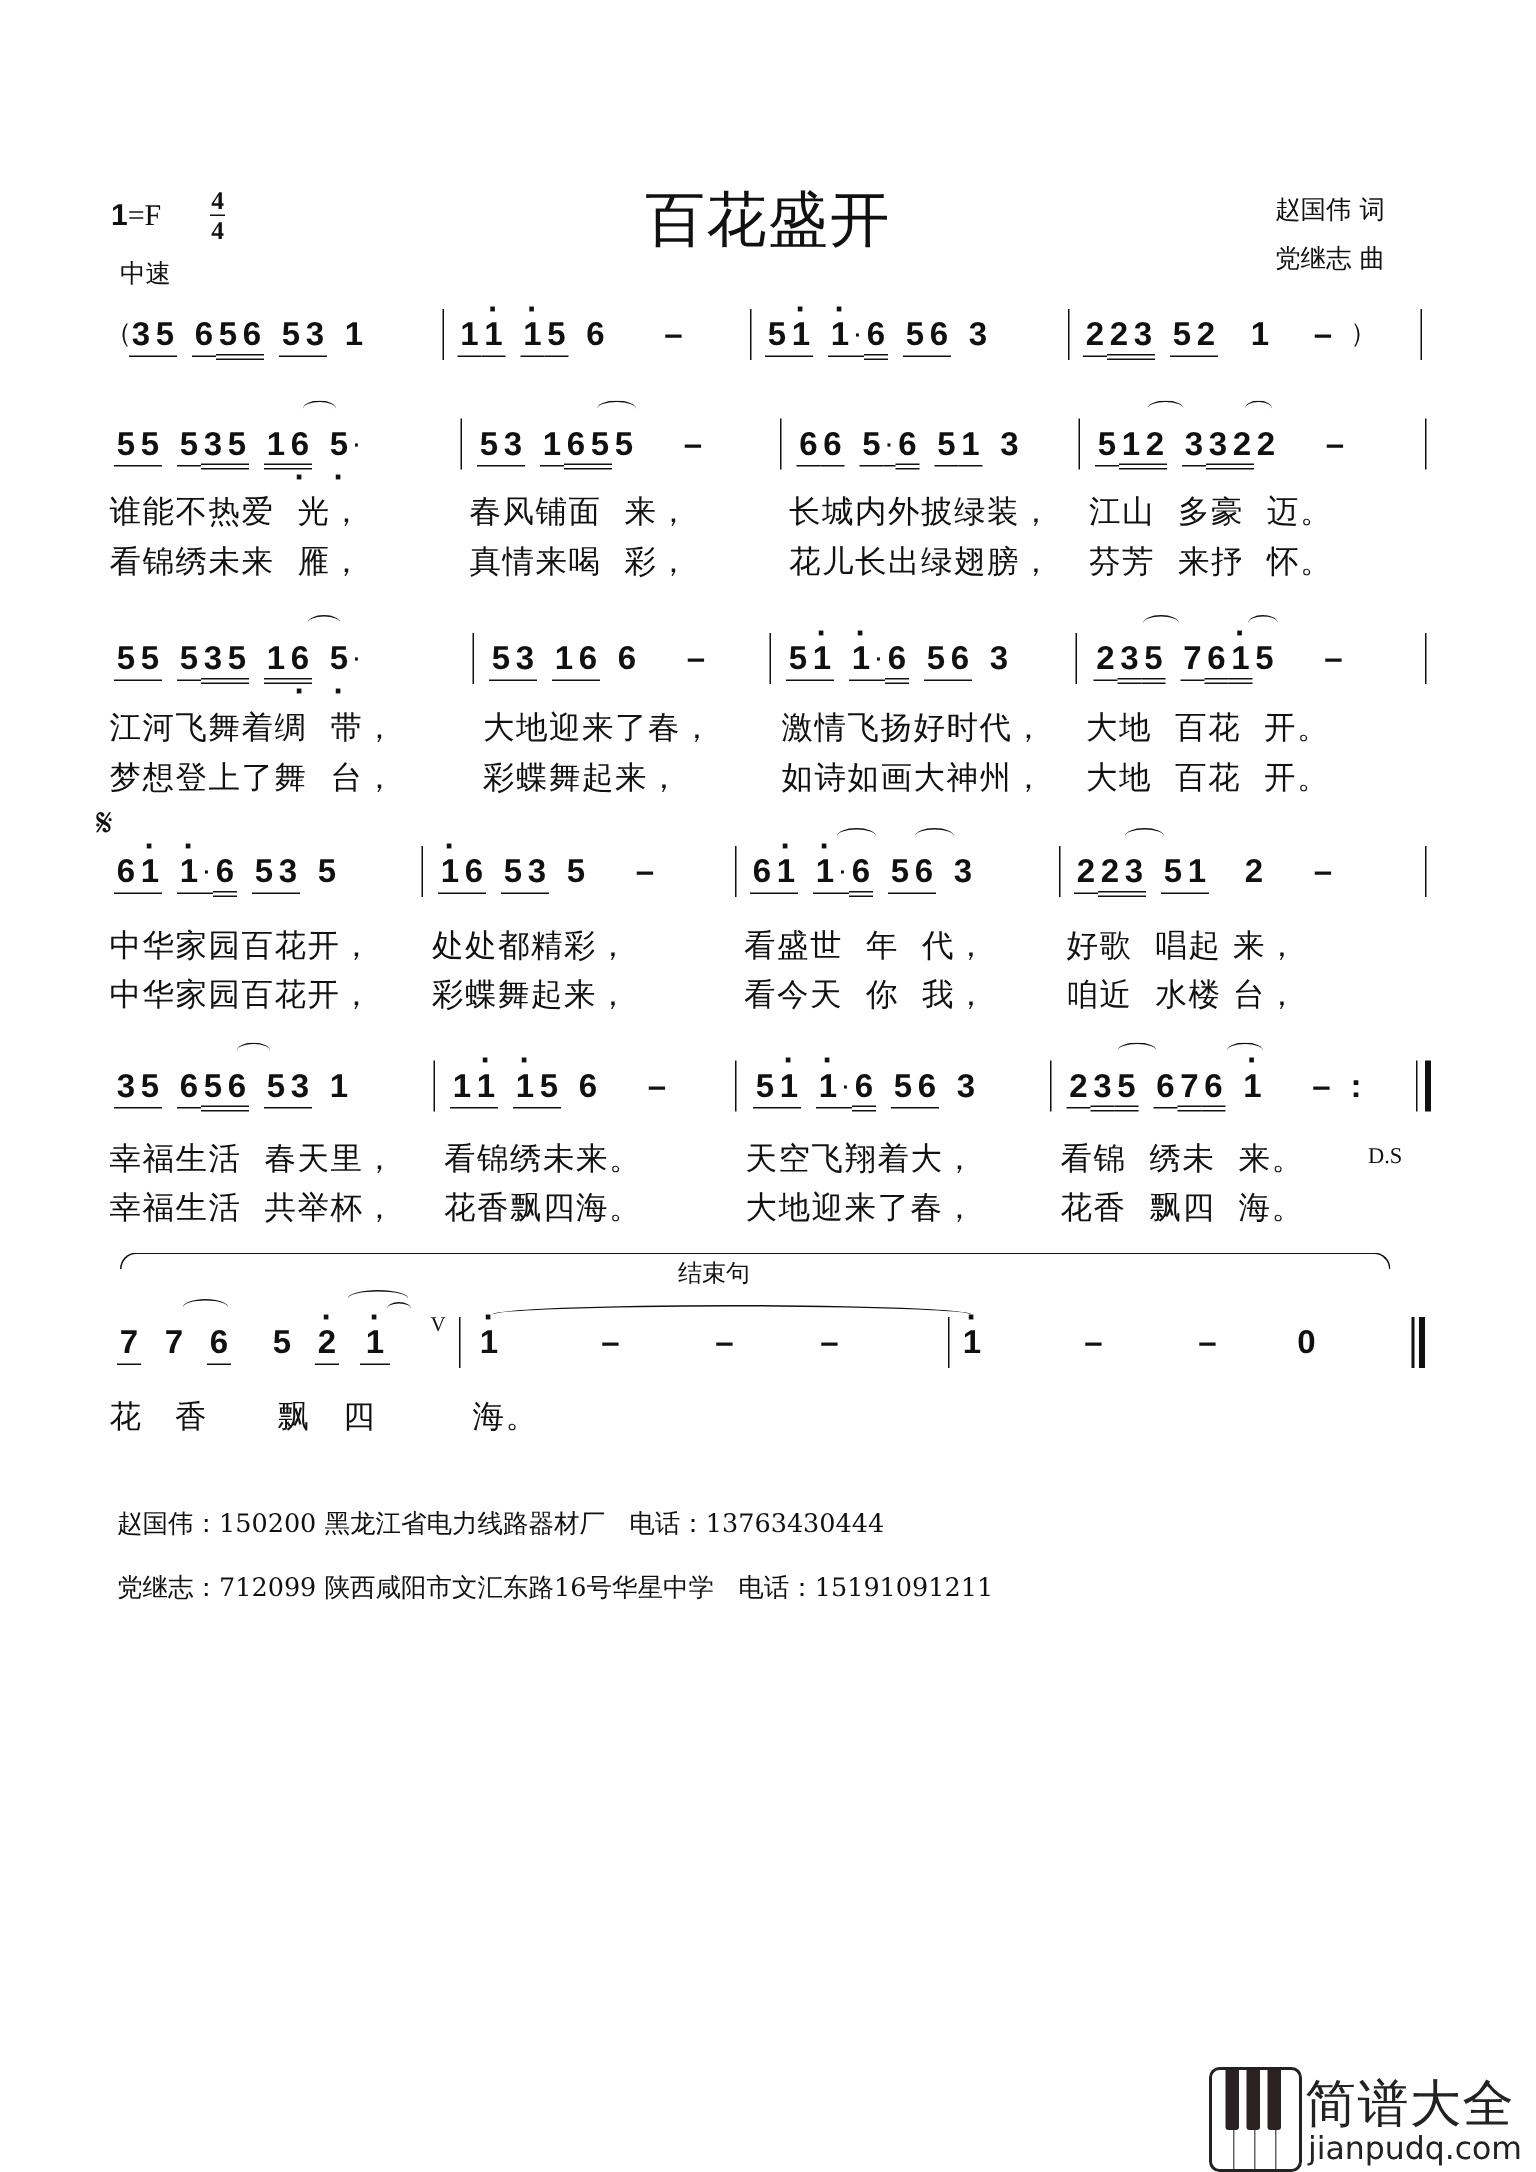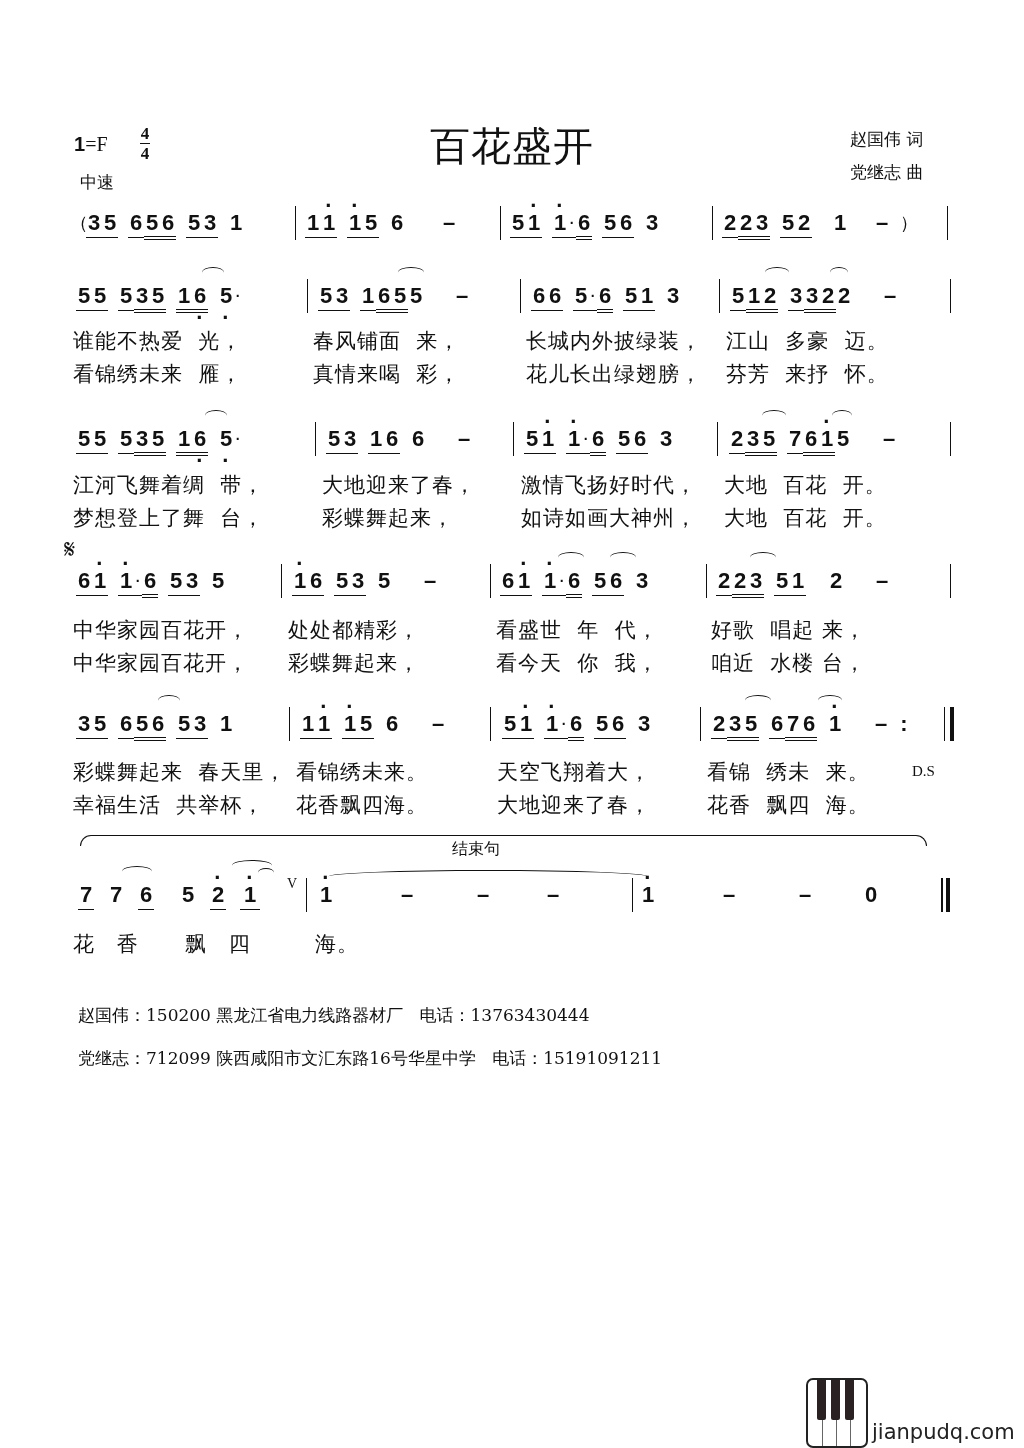--- a/index.html
+++ b/index.html
@@ -337,21 +337,21 @@
       <span class="n u2">5</span>
     <span class="n gap u1">6</span>
       <span class="n u2">7</span>
       <span class="n u2">6</span>
     <span class="n gap dotH">1</span>
       <span class="n dash" style="margin-left:20px">–</span>
     <span class="n" style="width:10px">:</span>
   </div>
   <div class="bar-end" style="left:944px"></div>
 
-  <div class="lyr" style="left:73px; top:47px">彩蝶舞起来  春天里，</div>
+  <div class="lyr" style="left:73px; top:47px">幸福生活  春天里，</div>
   <div class="lyr" style="left:296px; top:47px">看锦绣未来。</div>
   <div class="lyr" style="left:497px; top:47px">天空飞翔着大，</div>
   <div class="lyr" style="left:707px; top:47px">看锦  绣未  来。</div>
   <div class="ds" style="left:912px; top:52px">D.S</div>
   <div class="lyr" style="left:73px; top:80px">幸福生活  共举杯，</div>
   <div class="lyr" style="left:296px; top:80px">花香飘四海。</div>
   <div class="lyr" style="left:497px; top:80px">大地迎来了春，</div>
   <div class="lyr" style="left:707px; top:80px">花香  飘四  海。</div>
 </div>
 
@@ -398,14 +398,15 @@
 
 <div class="abs wm">
   <div class="piano">
     <div class="wk" style="left:14px"></div>
     <div class="wk" style="left:28px"></div>
     <div class="wk" style="left:42px"></div>
     <div class="bk" style="left:9px"></div>
     <div class="bk" style="left:23px"></div>
     <div class="bk" style="left:37px"></div>
   </div>
+  <div class="cn">简谱大全</div>
   <div class="en">jianpudq.com</div>
 </div>
 
 </body></html>

